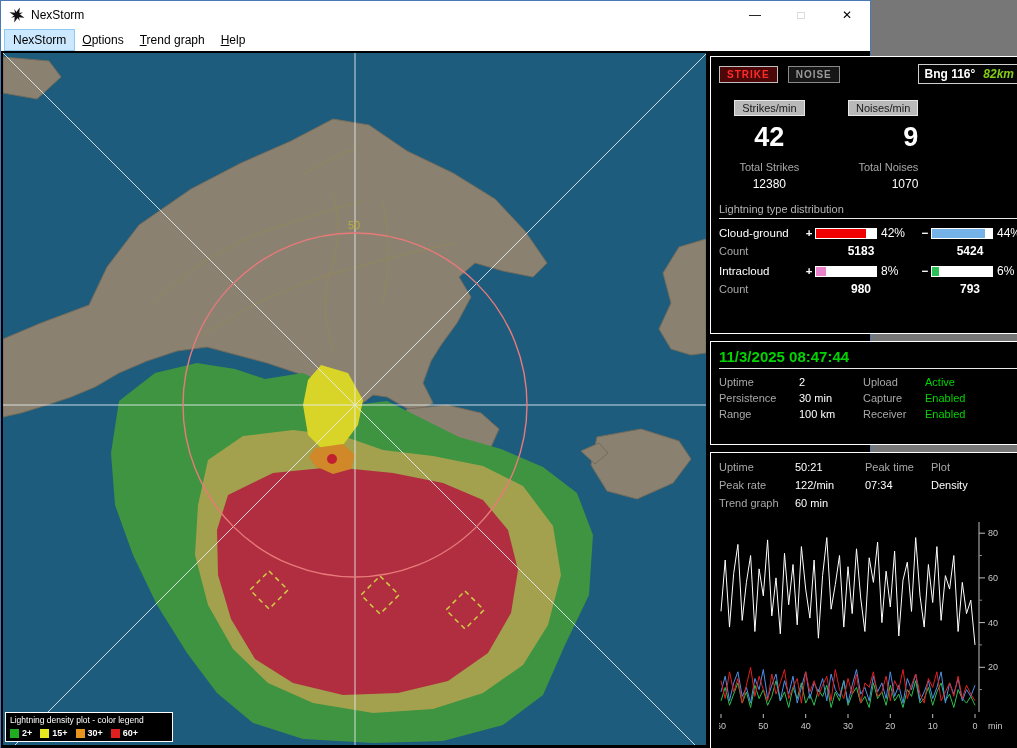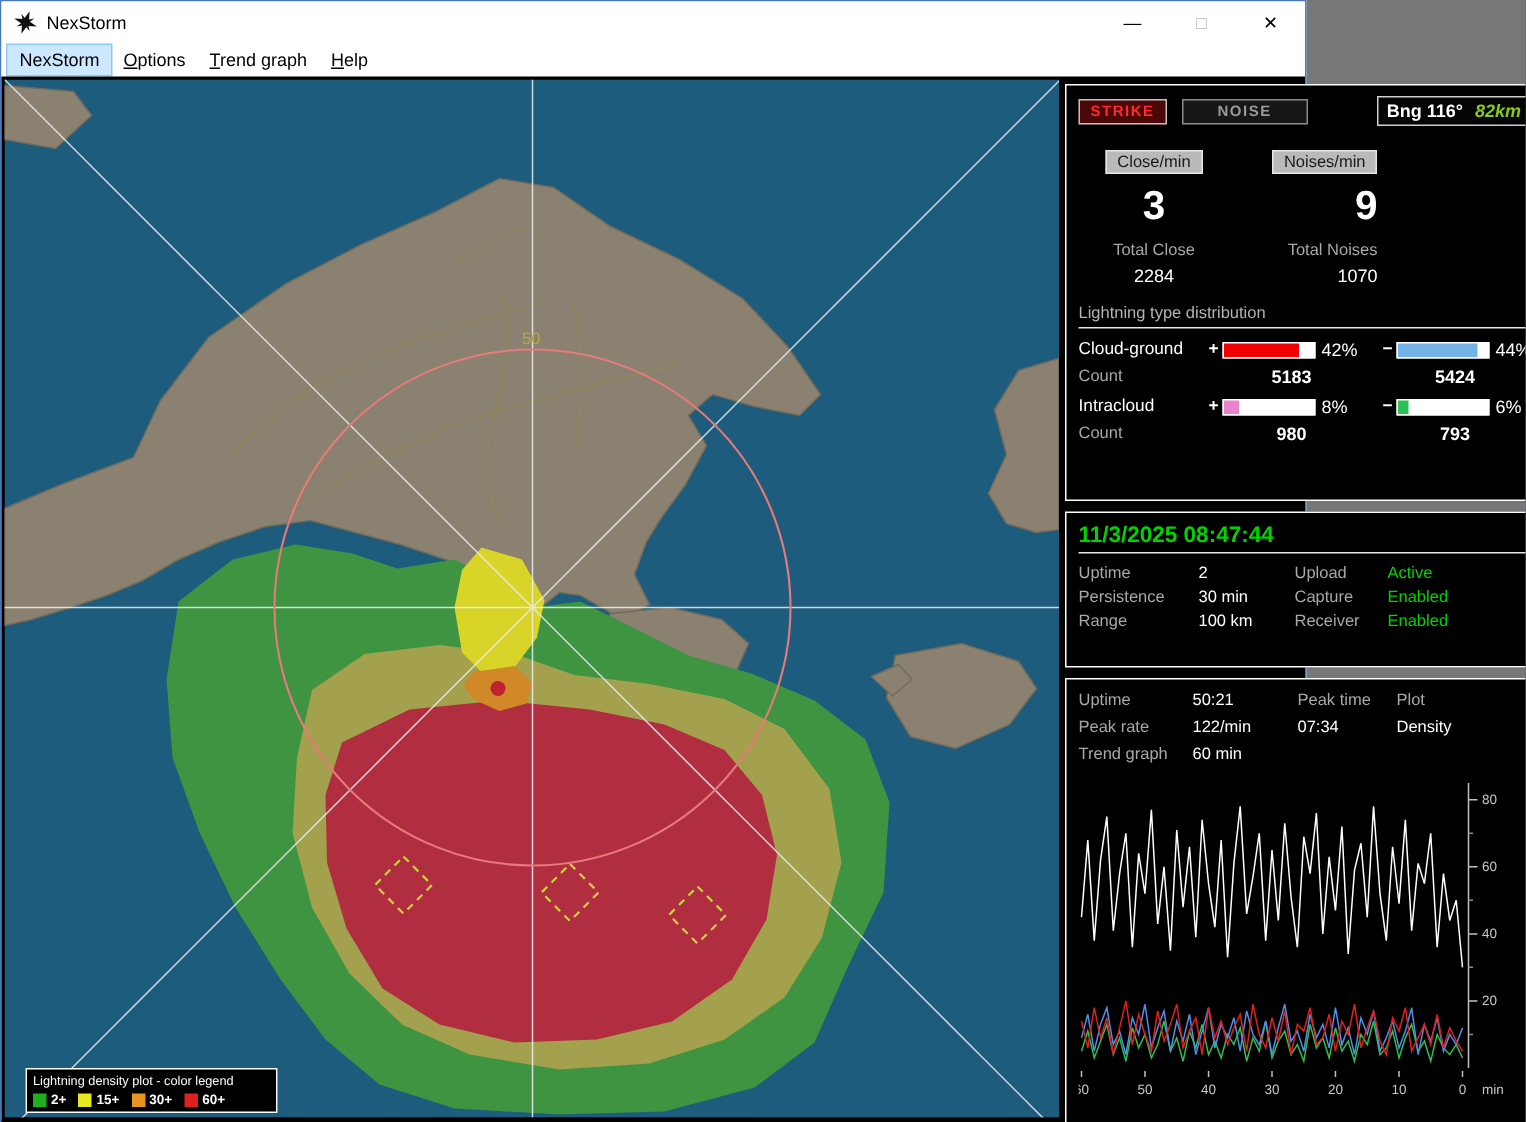--- a/index.html
+++ b/index.html
@@ -18,35 +18,35 @@
   
   .menubar { height:22px; display:flex; align-items:center; padding-left:4px; background:#fff; font-size:12px; flex:0 0 auto; }
   .menu-item { padding:3px 8px; color:#000; }
   .menu-item.active { background:#cce8ff; outline:1px solid #90c8f0; }
 
   
   .content { flex:1; background:#000; display:flex; padding:2px; gap:3px; }
   .map-wrap { position:relative; width:703px; height:692px; flex:0 0 auto; }
   .map-wrap svg { display:block; }
 
-  .map-legend { position:absolute; left:14px; bottom:3px; width:168px; background:#000; border:1px solid #fff; padding:2px 4px 3px 4px; }
+  .map-legend { position:absolute; left:2px; bottom:3px; width:168px; background:#000; border:1px solid #fff; padding:2px 4px 3px 4px; }
   .map-legend .lg-title { color:#fff; font-size:8.5px; margin-bottom:3px; }
   .lg-items { display:flex; gap:8px; align-items:center; }
   .lg-item { display:flex; gap:3px; align-items:center; }
   .lg-swatch { width:9px; height:9px; display:inline-block; }
   .lg-label { color:#fff; font-size:9px; font-weight:bold; }
 
   
   .panel { flex:1; display:flex; flex-direction:column; gap:7px; padding:3px 4px 3px 1px; }
   .pbox { border:1px solid #fff; background:#000; color:#fff; }
 
   .box1 { height:278px; padding:7px 8px 4px 8px; }
   .ind-row { display:flex; align-items:center; margin-bottom:16px; }
   .strike-ind { font-size:10px; font-weight:bold; letter-spacing:1px; color:#ff2a2a; background:#4c0808; border:1px solid #c0c0c0; padding:2px 7px; }
-  .noise-ind { font-size:10px; font-weight:bold; letter-spacing:1px; color:#9a9a9a; background:#161616; border:1px solid #8a8a8a; padding:2px 23px; margin-left:10px; }
+  .noise-ind { font-size:10px; font-weight:bold; letter-spacing:1px; color:#9a9a9a; background:#161616; border:1px solid #8a8a8a; padding:2px 7px; margin-left:10px; }
   .bng-box { margin-left:auto; border:1px solid #cfcfcf; background:#050505; padding:2px 6px; font-size:12px; font-weight:bold; display:flex; gap:8px; }
   .bng-bearing { color:#fff; }
   .bng-dist { color:#84cc16;font-style:italic; }
 
   .counter-grid { display:grid; grid-template-columns:1fr 1fr 1fr; }
   .counter-col { display:flex; flex-direction:column; align-items:center; }
   .counter-col.right { align-items:flex-end; padding-right:2px; }
   .hdr-chip { font-size:11px; color:#1a1a1a; background:#b9b9b9; border:1px solid #e6e6e6; padding:1px 7px; }
   .rate { font-size:27px; font-weight:bold; color:#fff; margin:6px 0 8px 0; }
   .counter-col:nth-child(3) .rate { color:#9a9a9a; }
@@ -185,24 +185,24 @@
           <span class="strike-ind">STRIKE</span>
           <span class="noise-ind">NOISE</span>
           <span class="bng-box">
             <span class="bng-bearing">Bng 116°</span>
             <span class="bng-dist">82km</span>
           </span>
         </div>
 
         <div class="counter-grid">
           <div class="counter-col">
-            <span class="hdr-chip">Close/min</span>
-            <span class="rate">3</span>
-            <span class="total-lbl">Total Close</span>
-            <span class="total-val">2284</span>
+            <span class="hdr-chip">Strikes/min</span>
+            <span class="rate">42</span>
+            <span class="total-lbl">Total Strikes</span>
+            <span class="total-val">12380</span>
           </div>
           <div class="counter-col right">
             <span class="hdr-chip">Noises/min</span>
             <span class="rate">9</span>
             <span class="total-lbl">Total Noises</span>
             <span class="total-val">1070</span>
           </div>
         </div>
 
         <div class="dist-title">Lightning type distribution</div>

